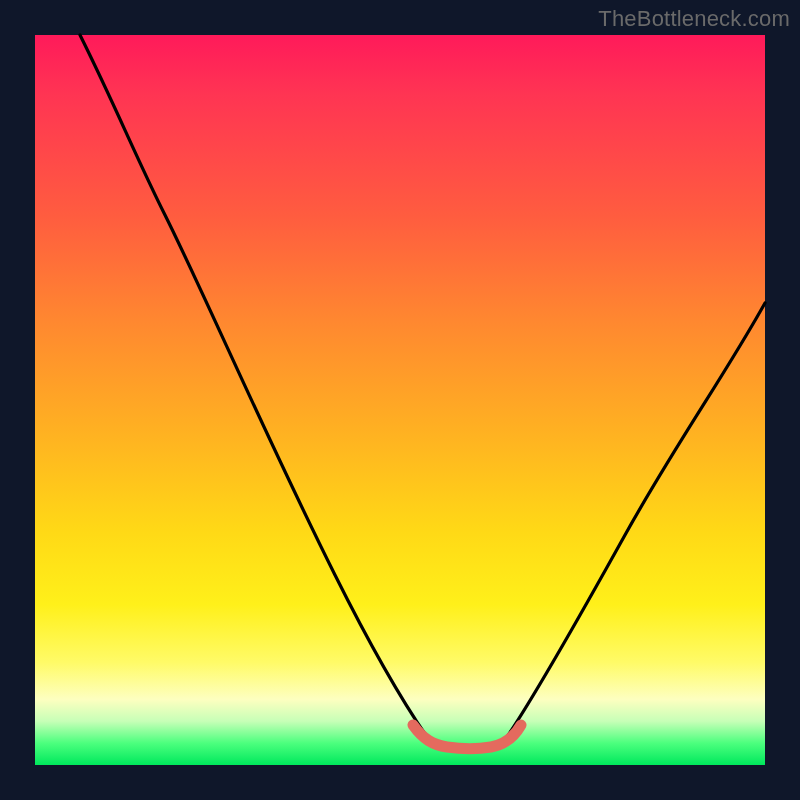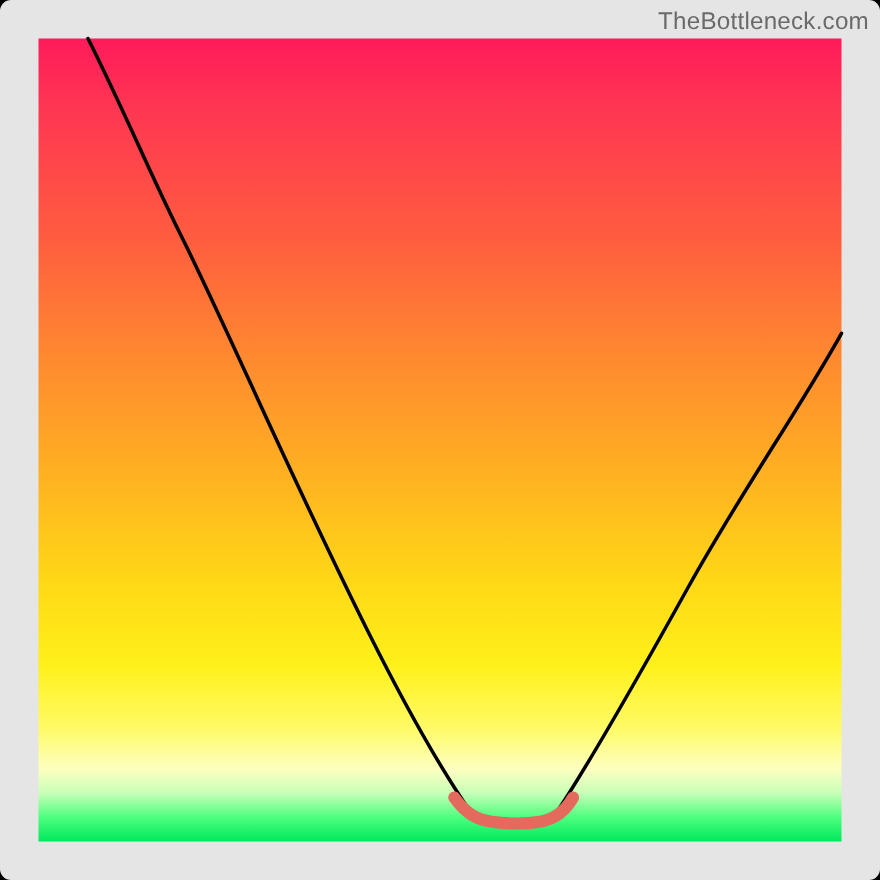--- a/index.html
+++ b/index.html
@@ -10,22 +10,21 @@
     background: #000;
     overflow: hidden;
     font-family: Arial, Helvetica, sans-serif;
   }
   .frame {
     position: absolute;
     left: 0;
     top: 0;
     width: 800px;
     height: 800px;
-    background: #e5e5e5;
-    border-radius: 10px;
+    background: #0f172a;
   }
   .plot {
     position: absolute;
     left: 35px;
     top: 35px;
     width: 730px;
     height: 730px;
     
     background: linear-gradient(
       to bottom,

